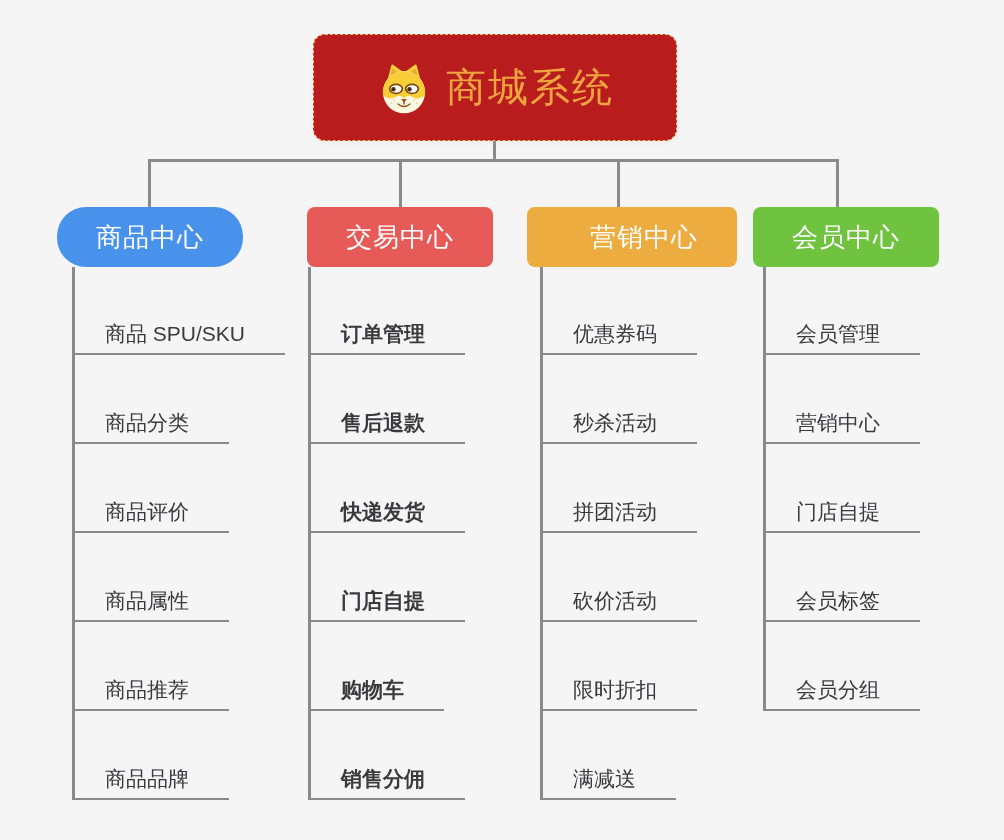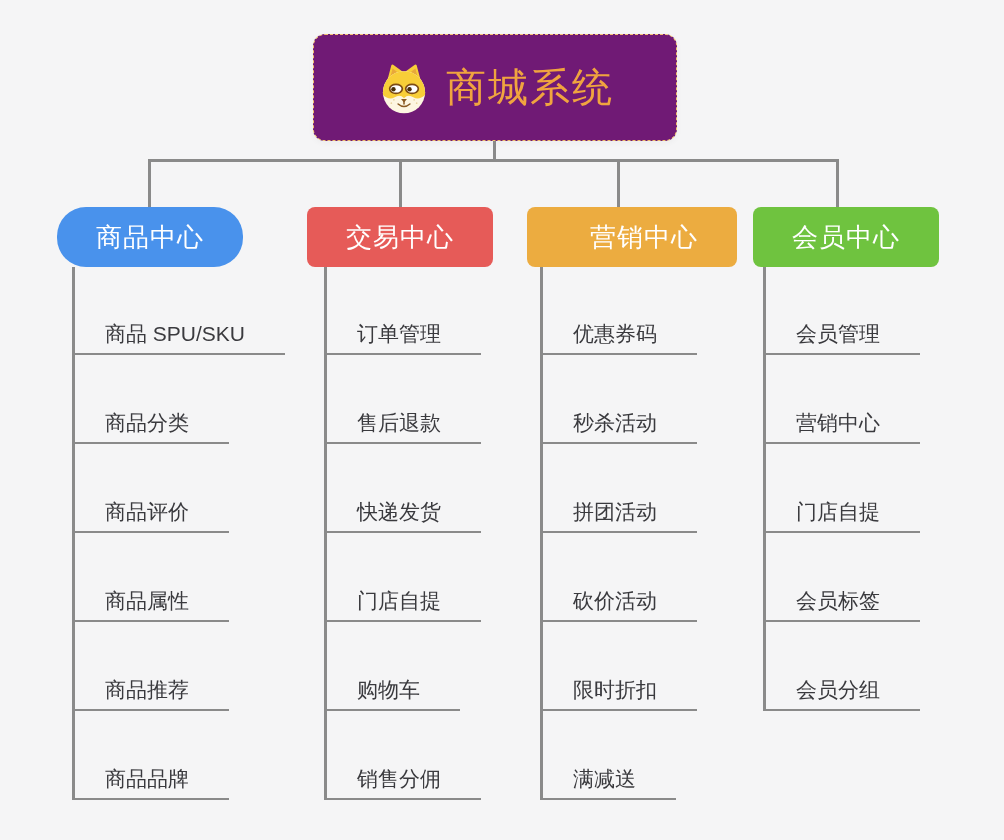--- a/index.html
+++ b/index.html
@@ -16,21 +16,21 @@
     overflow: hidden;
   }
 
   
   .root-node {
     position: absolute;
     left: 313px;
     top: 34px;
     width: 364px;
     height: 107px;
-    background: #701a75;
+    background: #b91c1c;
     border: 1px dashed #f2c06e;
     border-radius: 12px;
     box-sizing: border-box;
     display: flex;
     align-items: center;
     justify-content: center;
     gap: 14px;
     box-shadow: 0 2px 6px rgba(0,0,0,0.04);
   }
   .root-title {
@@ -71,21 +71,21 @@
   
   .column {
     position: absolute;
     top: 267px;
     border-left: 3px solid #8a8a8a;
     display: flex;
     flex-direction: column;
     align-items: flex-start;
   }
   .col-1 { left: 72px; }
-  .col-2 { left: 324px; }
+  .col-2 { left: 308px; font-weight: bold; }
   .col-3 { left: 540px; }
   .col-4 { left: 763px; }
 
   .child-topic {
     box-sizing: border-box;
     height: 89px;
     display: flex;
     align-items: flex-end;
     padding: 0 40px 7px 30px;
     border-bottom: 2px solid #8a8a8a;

